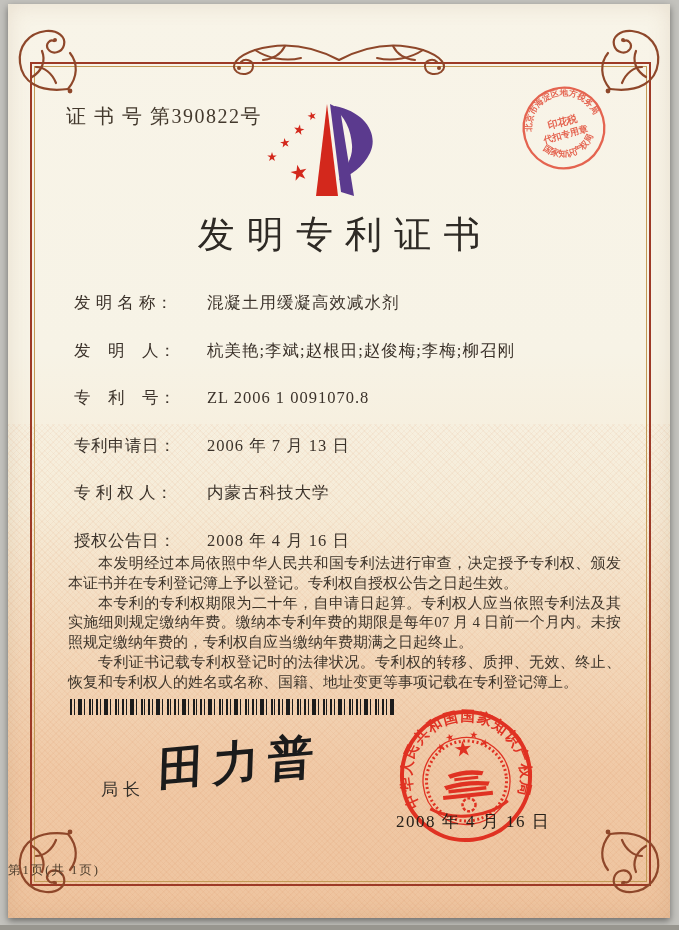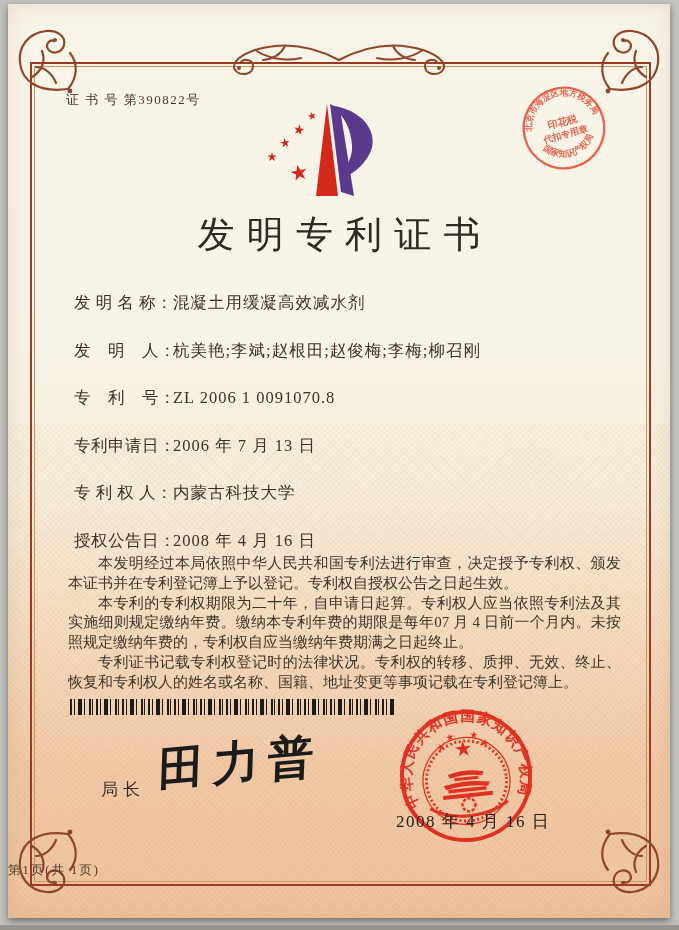--- a/index.html
+++ b/index.html
@@ -8,27 +8,27 @@
   .canvas::after{content:"";position:absolute;left:0;right:0;bottom:0;height:5px;background:#98968f;}
   .page{position:absolute;left:8px;top:4px;width:662px;height:914px;
         background:linear-gradient(180deg,#f8f4e8 0%,#f7f3e6 38%,#f6ecd8 55%,#f3d9bc 70%,#f0c9a6 84%,#eec49f 100%);
         box-shadow:0 3px 7px rgba(0,0,0,.45), inset 0 0 22px rgba(140,100,60,.15);}
   .texture{position:absolute;left:0;right:0;top:46%;bottom:0;pointer-events:none;
         background-image:repeating-linear-gradient(45deg,rgba(205,110,55,.06) 0 1px,transparent 1px 4px),
                          repeating-linear-gradient(-45deg,rgba(205,110,55,.06) 0 1px,transparent 1px 4px);}
   .frame{position:absolute;left:22px;top:58px;width:617px;height:820px;border:2px solid #9d3a26;}
   .frame::after{content:"";position:absolute;inset:2px;border:1px solid #c39a55;}
   .ornaments{position:absolute;left:0;top:0;z-index:1;pointer-events:none;}
-  .certno{position:absolute;left:58px;top:87px;font-size:13px;letter-spacing:1.5px;color:#43392d;z-index:2;}
+  .certno{position:absolute;left:58px;top:99px;font-size:20px;letter-spacing:1.5px;color:#43392d;z-index:2;}
   .logo{position:absolute;left:255px;top:96px;z-index:2;}
   .taxstamp{position:absolute;left:508px;top:76px;z-index:3;opacity:.88;}
   .title{position:absolute;left:0;width:100%;top:206px;text-align:center;font-size:37px;font-weight:normal;
          letter-spacing:.33em;text-indent:.33em;color:#2e2a25;z-index:2;}
   .fields{position:absolute;left:66px;top:288px;width:540px;z-index:2;color:#3b322a;}
-  .frow{display:flex;align-items:baseline;height:26px;margin-bottom:21.5px;font-size:16.5px;letter-spacing:.5px;}
+  .frow{display:flex;align-items:baseline;height:26px;margin-bottom:21.5px;font-size:16.5px;letter-spacing:.5px;gap:34px;}
   .frow .lab{width:99px;flex:none;white-space:nowrap;}
   .frow .val{white-space:nowrap;letter-spacing:1px;}
   .bodytext{position:absolute;left:60px;top:550px;width:553px;font-size:15px;line-height:19.8px;
             color:#3e352b;text-align:justify;z-index:2;}
   .bodytext p{margin:0;text-indent:2em;}
   .barcode{position:absolute;left:62px;top:695px;width:324px;height:16px;z-index:2;
         background:repeating-linear-gradient(90deg,#1c1c1c 0 2px,transparent 2px 4px,#1c1c1c 4px 5px,
         transparent 5px 8px,#1c1c1c 8px 12px,transparent 12px 14px,#1c1c1c 14px 15px,transparent 15px 19px,
         #1c1c1c 19px 21px,transparent 21px 22px,#1c1c1c 22px 23px,transparent 23px 26px);}
   .director{position:absolute;left:93px;top:774px;font-size:17px;letter-spacing:5px;color:#35302a;z-index:2;text-align:right;}

